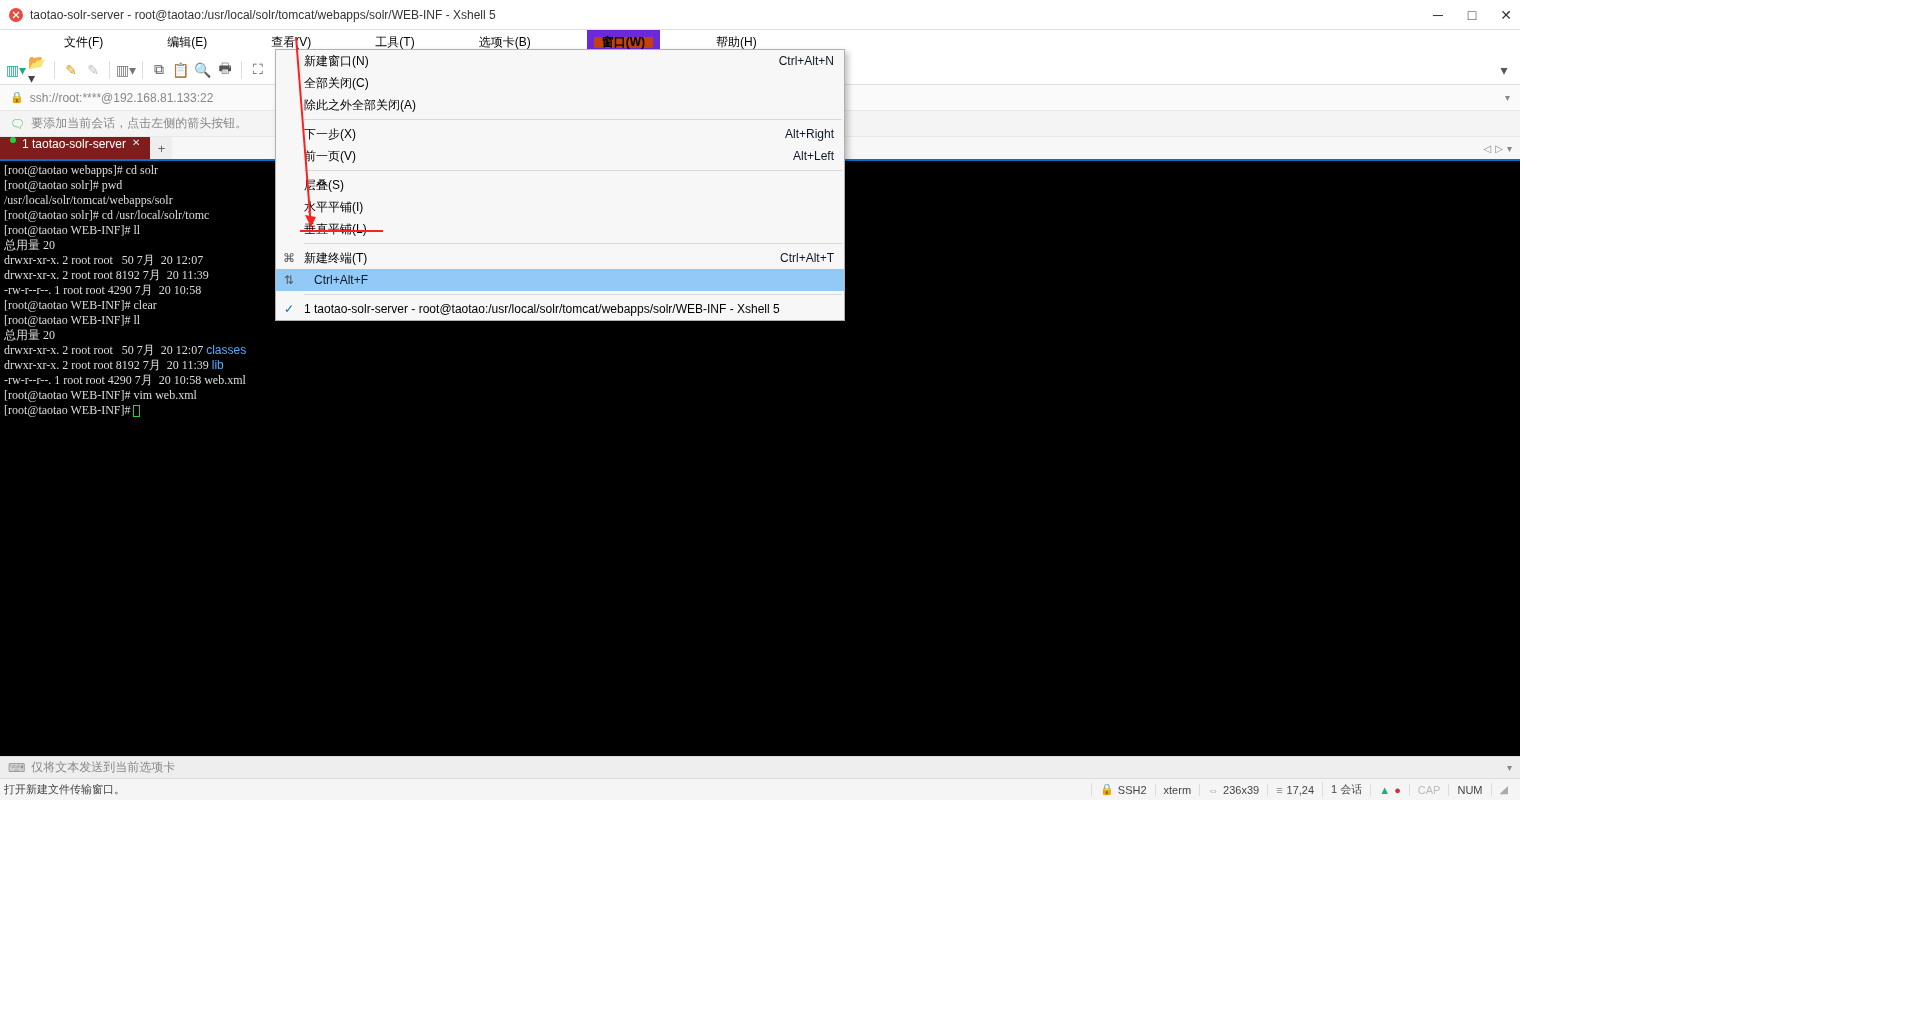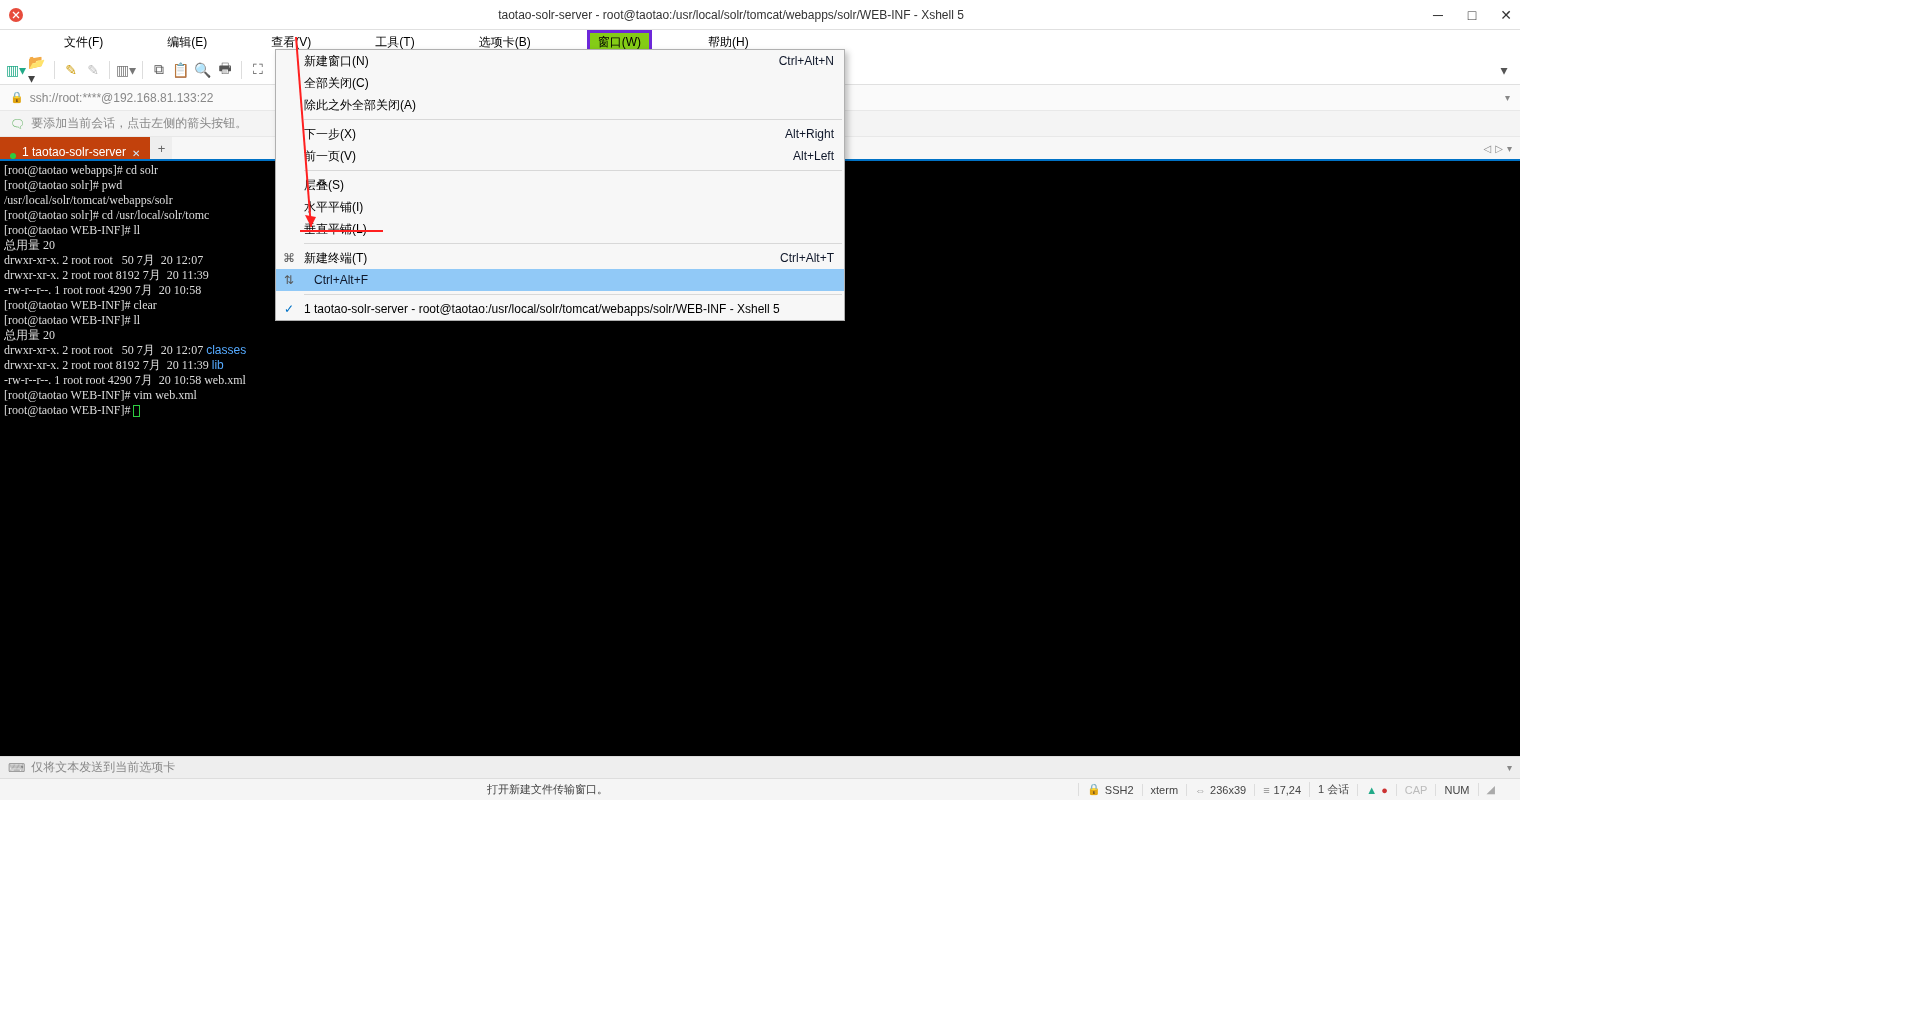--- a/index.html
+++ b/index.html
@@ -1,64 +1,64 @@
 <!DOCTYPE html>
 <html><head>
 <meta charset="utf-8">
 <style>
 * { margin: 0; padding: 0; box-sizing: border-box; font-family: "Microsoft YaHei", "Segoe UI", Tahoma, sans-serif; }
 body { background: #fff; width: 1520px; height: 817px; overflow: hidden; position: relative; }
 
 
 .titlebar { height: 30px; display: flex; align-items: center; padding: 0 8px; background: #fff; border-bottom: 1px solid #e0e0e0; }
 .titlebar .app-icon { width: 16px; height: 16px; margin-right: 6px; }
-.titlebar .title { font-size: 12px; color: #333; flex: 1; text-align: center; }
+.titlebar .title { font-size: 12px; color: #333; flex: 1; }
 .titlebar .win-controls { display: flex; gap: 22px; align-items: center; }
 .titlebar .win-btn { width: 12px; height: 12px; display:flex; align-items:center; justify-content:center; color:#333; font-size:14px; }
 
 
 .menubar { height: 25px; display: flex; align-items: stretch; padding: 0 8px; background: #fff; font-size: 12px; }
 .menubar .menu-item { padding: 0 8px; display:flex; align-items:center; cursor:default;margin-left:48px; }
-.menubar .menu-item.active { background: #84cc16; border: 3px solid #6d28d9; }
+.menubar .menu-item.active { background: #c2410c; border: 7px solid #6d28d9; font-weight: bold; }
 
 
 .toolbar { height: 30px; display: flex; align-items: center; padding: 0 6px; background: #fff; border-bottom: 1px solid #e0e0e0; gap:2px;}
 .toolbar .tool-btn { width: 20px; height: 20px; display:flex; align-items:center; justify-content:center; font-size:14px; color:#555;}
 .toolbar .sep { width:1px; height:18px; background:#ddd; margin:0 4px;}
 .toolbar .spacer { flex:1; }
 
 
 .addrbar { height: 26px; display:flex; align-items:center; padding:0 10px; background:#fafafa; border-bottom:1px solid #e8e8e8; font-size:12px; color:#888;}
 .addrbar .lock { margin-right:6px; font-size:11px;}
 
 
 .hintbar { height: 26px; display:flex; align-items:center; padding:0 10px; background:#f4f4f4; border-bottom:1px solid #e8e8e8; font-size:12px; color:#888;}
 .hintbar .chat-icon { margin-right:6px; color:#6bb56b;}
 
 
 .tabstrip { height: 24px; display:flex; align-items:stretch; background:#f7f7f7; border-bottom:2px solid #0072c6;}
-.tabstrip .tab { background:#c2410c; color:#fff; display:flex; align-items:flex-end; padding:0 10px; font-size:12px; gap:6px; min-width:120px;}
+.tabstrip .tab { background:#7f1d1d; color:#fff; display:flex; align-items:flex-start; padding:0 10px; font-size:12px; gap:6px; min-width:120px;}
 .tabstrip .tab .dot { width:6px; height:6px; border-radius:50%; background:#2ecc40;}
 .tabstrip .tab .close { color:#cfe7fa; font-size:10px;}
 .tabstrip .addtab { width:22px; display:flex; align-items:center; justify-content:center; background:#eee; font-size:13px; color:#666;}
 .tabstrip .nav-arrows { margin-left:auto; display:flex; align-items:center; gap:4px; padding:0 8px; color:#888; font-size:10px;}
 
 
 .terminal { background:#000; color:#ccc; font-family:"NSimSun","Consolas","Courier New",monospace; font-size:12px; line-height:15px; padding:2px 4px; height:595px; overflow:hidden; white-space:pre;}
 .terminal .cyan { color:#55aaff;}
 .terminal .white { color:#ddd;font-family:Liberation Serif, serif;}
 .terminal .cursor { display:inline-block; width:7px; height:12px; border:1px solid #2ecc40; vertical-align:middle;}
 
 
 .sendbar { height: 22px; background:#eee; border-top:1px solid #ddd; display:flex; align-items:center; padding:0 8px; font-size:12px; color:#888;}
 .sendbar .kb-icon { margin-right:6px;}
 .sendbar .chev { margin-left:auto; font-size:10px;}
 
 
-.statusbar { height: 22px; background:#f5f5f5; border-top:1px solid #ddd; display:flex; align-items:center; padding:0 17px; font-size:11px; color:#444;text-align:center;}
+.statusbar { height: 22px; background:#f5f5f5; border-top:1px solid #ddd; display:flex; align-items:center; padding:0 4px; font-size:11px; color:#444;}
 .statusbar .left { flex:1;}
 .statusbar .seg { padding:0 8px; border-left:1px solid #ddd; display:flex; align-items:center; gap:4px;}
 .statusbar .caps { color:#bbb;}
 
 
 .dropdown { position:absolute; top:49px; left:275px; width:570px; background:#f7f7f7; border:1px solid #b0b0b0; box-shadow:3px 3px 6px rgba(0,0,0,0.25); font-size:12px; z-index:100;}
 .dropdown .dd-row { display:flex; align-items:center; height:22px; padding:0 10px 0 0;}
 .dropdown .dd-icon { width:26px; display:flex; align-items:center; justify-content:center; color:#555; font-size:12px;}
 .dropdown .dd-label { flex:1; padding-left:2px;}
 .dropdown .dd-shortcut { color:#0f172a; padding-left:12px; white-space:nowrap;}

